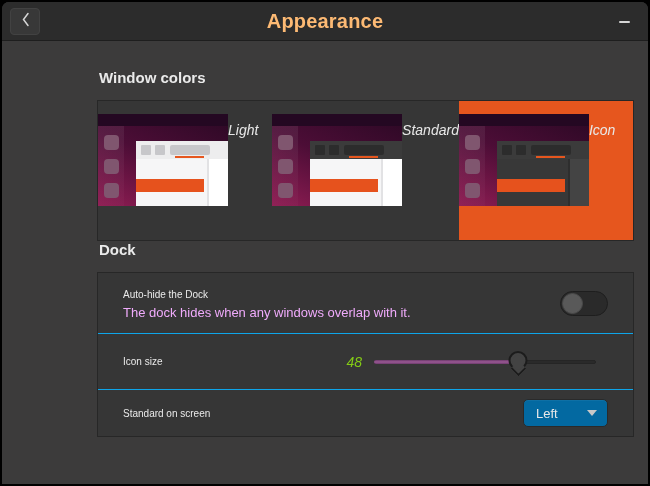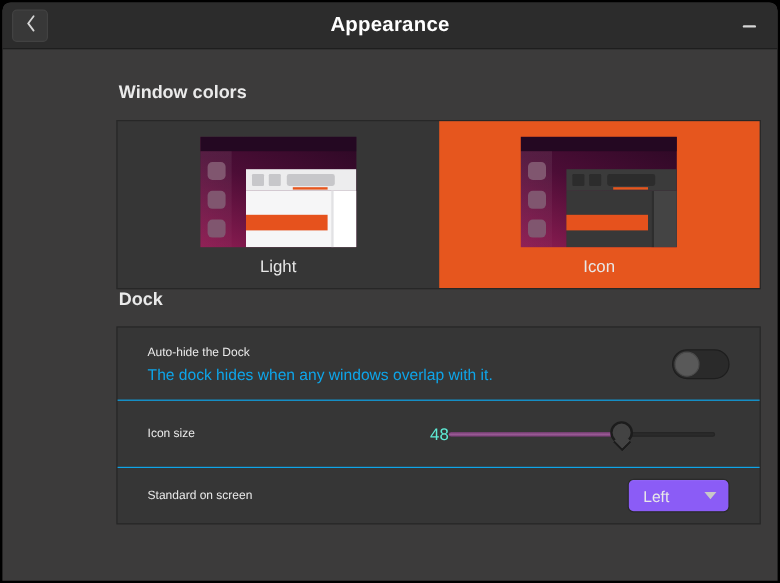--- a/index.html
+++ b/index.html
@@ -8,36 +8,36 @@
 
   .window{width:650px;height:486px;background:#000;padding:2px;}
   .window-inner{width:100%;height:100%;border-radius:7px 7px 0 0;overflow:hidden;
     display:flex;flex-direction:column;background:#3c3b3b;}
 
   
   .titlebar{height:39px;flex:0 0 39px;background:#2c2c2c;border-bottom:1px solid #1e1e1e;
     position:relative;display:flex;align-items:center;justify-content:center;}
   .back-btn{position:absolute;left:8px;top:6px;width:30px;height:27px;border-radius:4px;
     background:#383838;border:1px solid #424242;display:flex;align-items:center;justify-content:center;cursor:pointer;}
-  .title{color:#ffffff;font-weight:bold;font-size:17px;letter-spacing:.2px;}
+  .title{color:#fdba74;font-weight:bold;font-size:20px;letter-spacing:.2px;}
   .minimize-btn{position:absolute;right:13px;top:10px;width:22px;height:20px;
     display:flex;align-items:center;justify-content:center;cursor:pointer;}
   .minimize-btn .bar{width:11px;height:2px;background:#d6d6d6;border-radius:1px;}
 
   
   .page{flex:1;padding:28px 14px 0 95px;overflow:hidden;}
   .section-heading{color:#eaeaea;font-weight:bold;font-size:15px;margin:0 0 13px 2px;line-height:18px;}
   .section-heading.dock{}
 
   .panel{border:1px solid #272727;background:#363636;width:537px;}
 
   
   .themes{height:141px;display:flex;}
-  .theme-card{flex:1;display:flex;flex-direction:column;align-items:center;
-    padding-top:13px;cursor:pointer;}
+  .theme-card{flex:1;display:flex;flex-direction:row;
+    padding-top:13px;cursor:pointer;font-style:italic;}
   .theme-card.selected{background:#e6561e;}
   .theme-label{margin-top:8px;font-size:14px;color:#e8e8e8;}
 
   .thumb{position:relative;width:130px;height:92px;overflow:hidden;
     background:linear-gradient(205deg,#2e0926 5%,#4c0d36 50%,#8f1d53 100%);}
   .thumb-topbar{position:absolute;top:0;left:0;right:0;height:12px;background:#240822;}
   .thumb-dock{position:absolute;top:12px;left:0;bottom:0;width:26px;
     background:linear-gradient(to bottom,rgba(255,255,255,.07),rgba(255,255,255,.02));}
   .thumb-dock .dot{position:absolute;left:6px;width:15px;height:15px;border-radius:4px;background:#80566f;}
   .thumb-dock .dot:nth-child(1){top:9px;}
@@ -71,45 +71,45 @@
 
   
   .dock-panel{display:flex;flex-direction:column;}
   .row{display:flex;align-items:center;padding:0 25px;}
   .row + .row{border-top:1px solid #0ea5e9;}
   .row-autohide{height:60px;}
   .row-iconsize{height:56px;}
   .row-position{height:47px;}
   .row-text{flex:1;min-width:0;}
   .row-title{color:#eaeaea;font-size:10px;line-height:19px;}
-  .row-subtitle{color:#0ea5e9;font-size:13px;line-height:17px;}
+  .row-subtitle{color:#f0abfc;font-size:13px;line-height:17px;}
 
   
   .toggle{width:48px;height:25px;border-radius:13px;background:#2a2a2a;
     border:1px solid #1e1e1e;position:relative;cursor:pointer;flex:0 0 auto;}
   .toggle .knob{position:absolute;left:1px;top:1px;width:21px;height:21px;border-radius:50%;
     background:#595959;border:1px solid #4a4a4a;}
 
   
-  .slider-value{color:#5eead4;font-size:14px;flex:0 0 auto;}
+  .slider-value{color:#84cc16;font-size:14px;margin-right:12px;flex:0 0 auto;font-style:italic;}
   .slider{position:relative;width:222px;height:24px;margin-right:12px;flex:0 0 auto;cursor:pointer;}
   .slider .track{position:absolute;left:0;right:0;top:10px;height:4px;border-radius:2px;
     background:#2a2a2a;border:1px solid #252525;}
   .slider .fill{position:absolute;left:0;top:10px;height:4px;border-radius:2px 0 0 2px;
     background:linear-gradient(to bottom,#6d3a6b,#9a5a95 50%,#6d3a6b);}
   .slider .knob{position:absolute;top:1px;width:19px;height:19px;border-radius:50%;
     background:#434343;border:2px solid #1c1c1c;transform:translateX(-50%);}
   .slider .knob::after{content:'';position:absolute;left:50%;bottom:-6px;width:9px;height:9px;
     background:#434343;border-right:2px solid #1c1c1c;border-bottom:2px solid #1c1c1c;
     transform:translateX(-50%) rotate(45deg);border-radius:1px;}
   .slider .knob::before{content:'';position:absolute;left:2px;right:2px;top:2px;bottom:-2px;
     background:#434343;border-radius:50%;z-index:1;}
 
   
-  .dropdown{width:85px;height:28px;border-radius:5px;background:#8b5cf6;
+  .dropdown{width:85px;height:28px;border-radius:5px;background:#0369a1;
     border:1px solid #2a2a2a;box-shadow:inset 0 1px 0 rgba(255,255,255,.05);
     display:flex;align-items:center;padding:0 10px 0 12px;cursor:pointer;flex:0 0 auto;}
   .dropdown-label{color:#e8e8e8;font-size:13px;flex:1;}
   .caret{width:0;height:0;border-left:5px solid transparent;border-right:5px solid transparent;
     border-top:6px solid #c8c8c8;}
 </style>
 </head>
 <body>
 
 <div class="window">
@@ -151,41 +151,63 @@
                   <span class="sq a"></span>
                   <span class="sq b"></span>
                   <span class="pill"></span>
                   <span class="underline"></span>
                 </div>
             </div>
           </div>
           <div class="theme-label">Light</div>
         </div>
 
-
-        <div class="theme-card t-dark selected">
+        <div class="theme-card t-standard">
           <div class="thumb">
             <div class="thumb-topbar"></div>
             <div class="thumb-dock">
                 <span class="dot"></span>
                 <span class="dot"></span>
                 <span class="dot"></span>
               </div>
             <div class="thumb-win">
               <div class="thumb-content"></div>
               <div class="thumb-side"></div>
               <div class="thumb-stripe"></div>
               <div class="thumb-header">
                   <span class="sq a"></span>
                   <span class="sq b"></span>
                   <span class="pill"></span>
                   <span class="underline"></span>
                 </div>
             </div>
           </div>
+          <div class="theme-label">Standard</div>
+        </div>
+
+        <div class="theme-card t-dark selected">
+          <div class="thumb">
+            <div class="thumb-topbar"></div>
+            <div class="thumb-dock">
+                <span class="dot"></span>
+                <span class="dot"></span>
+                <span class="dot"></span>
+              </div>
+            <div class="thumb-win">
+              <div class="thumb-content"></div>
+              <div class="thumb-side"></div>
+              <div class="thumb-stripe"></div>
+              <div class="thumb-header">
+                  <span class="sq a"></span>
+                  <span class="sq b"></span>
+                  <span class="pill"></span>
+                  <span class="underline"></span>
+                </div>
+            </div>
+          </div>
           <div class="theme-label">Icon</div>
         </div>
 
       </div>
 
       <h2 class="section-heading dock">Dock</h2>
 
       <div class="panel dock-panel">
 
         <div class="row row-autohide">

